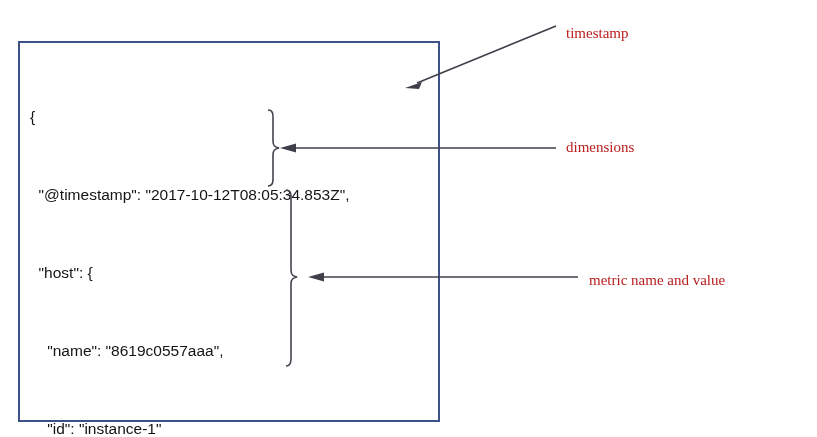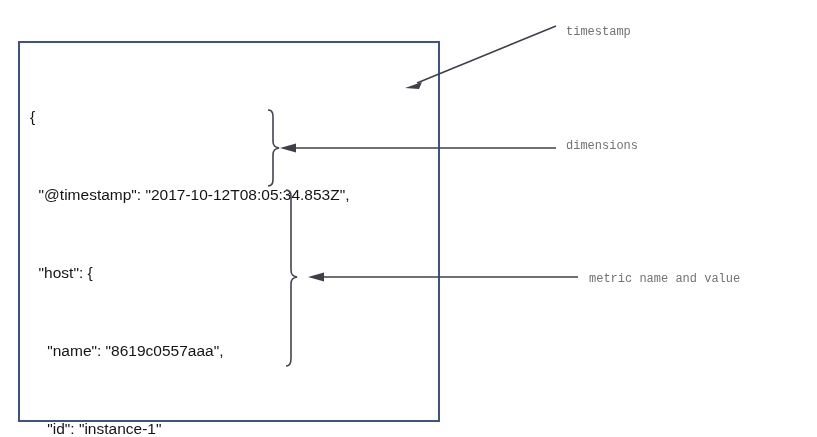--- a/index.html
+++ b/index.html
@@ -46,23 +46,23 @@
     color: #141414;
   }
   .json-line {
     white-space: pre;
     height: 26px;
   }
 
   
   .anno-label {
     position: absolute;
-    font-family: Liberation Mono, monospace;
-    font-size: 12px;
-    color: #737373;
+    font-family: Liberation Serif, serif;
+    font-size: 15px;
+    color: #b91c1c;
     white-space: nowrap;
   }
   #label-timestamp { left: 566px; top: 25px; }
   #label-dimensions { left: 566px; top: 139px; }
   #label-metric { left: 589px; top: 272px; }
 
   
   #overlay {
     position: absolute;
     left: 0;

